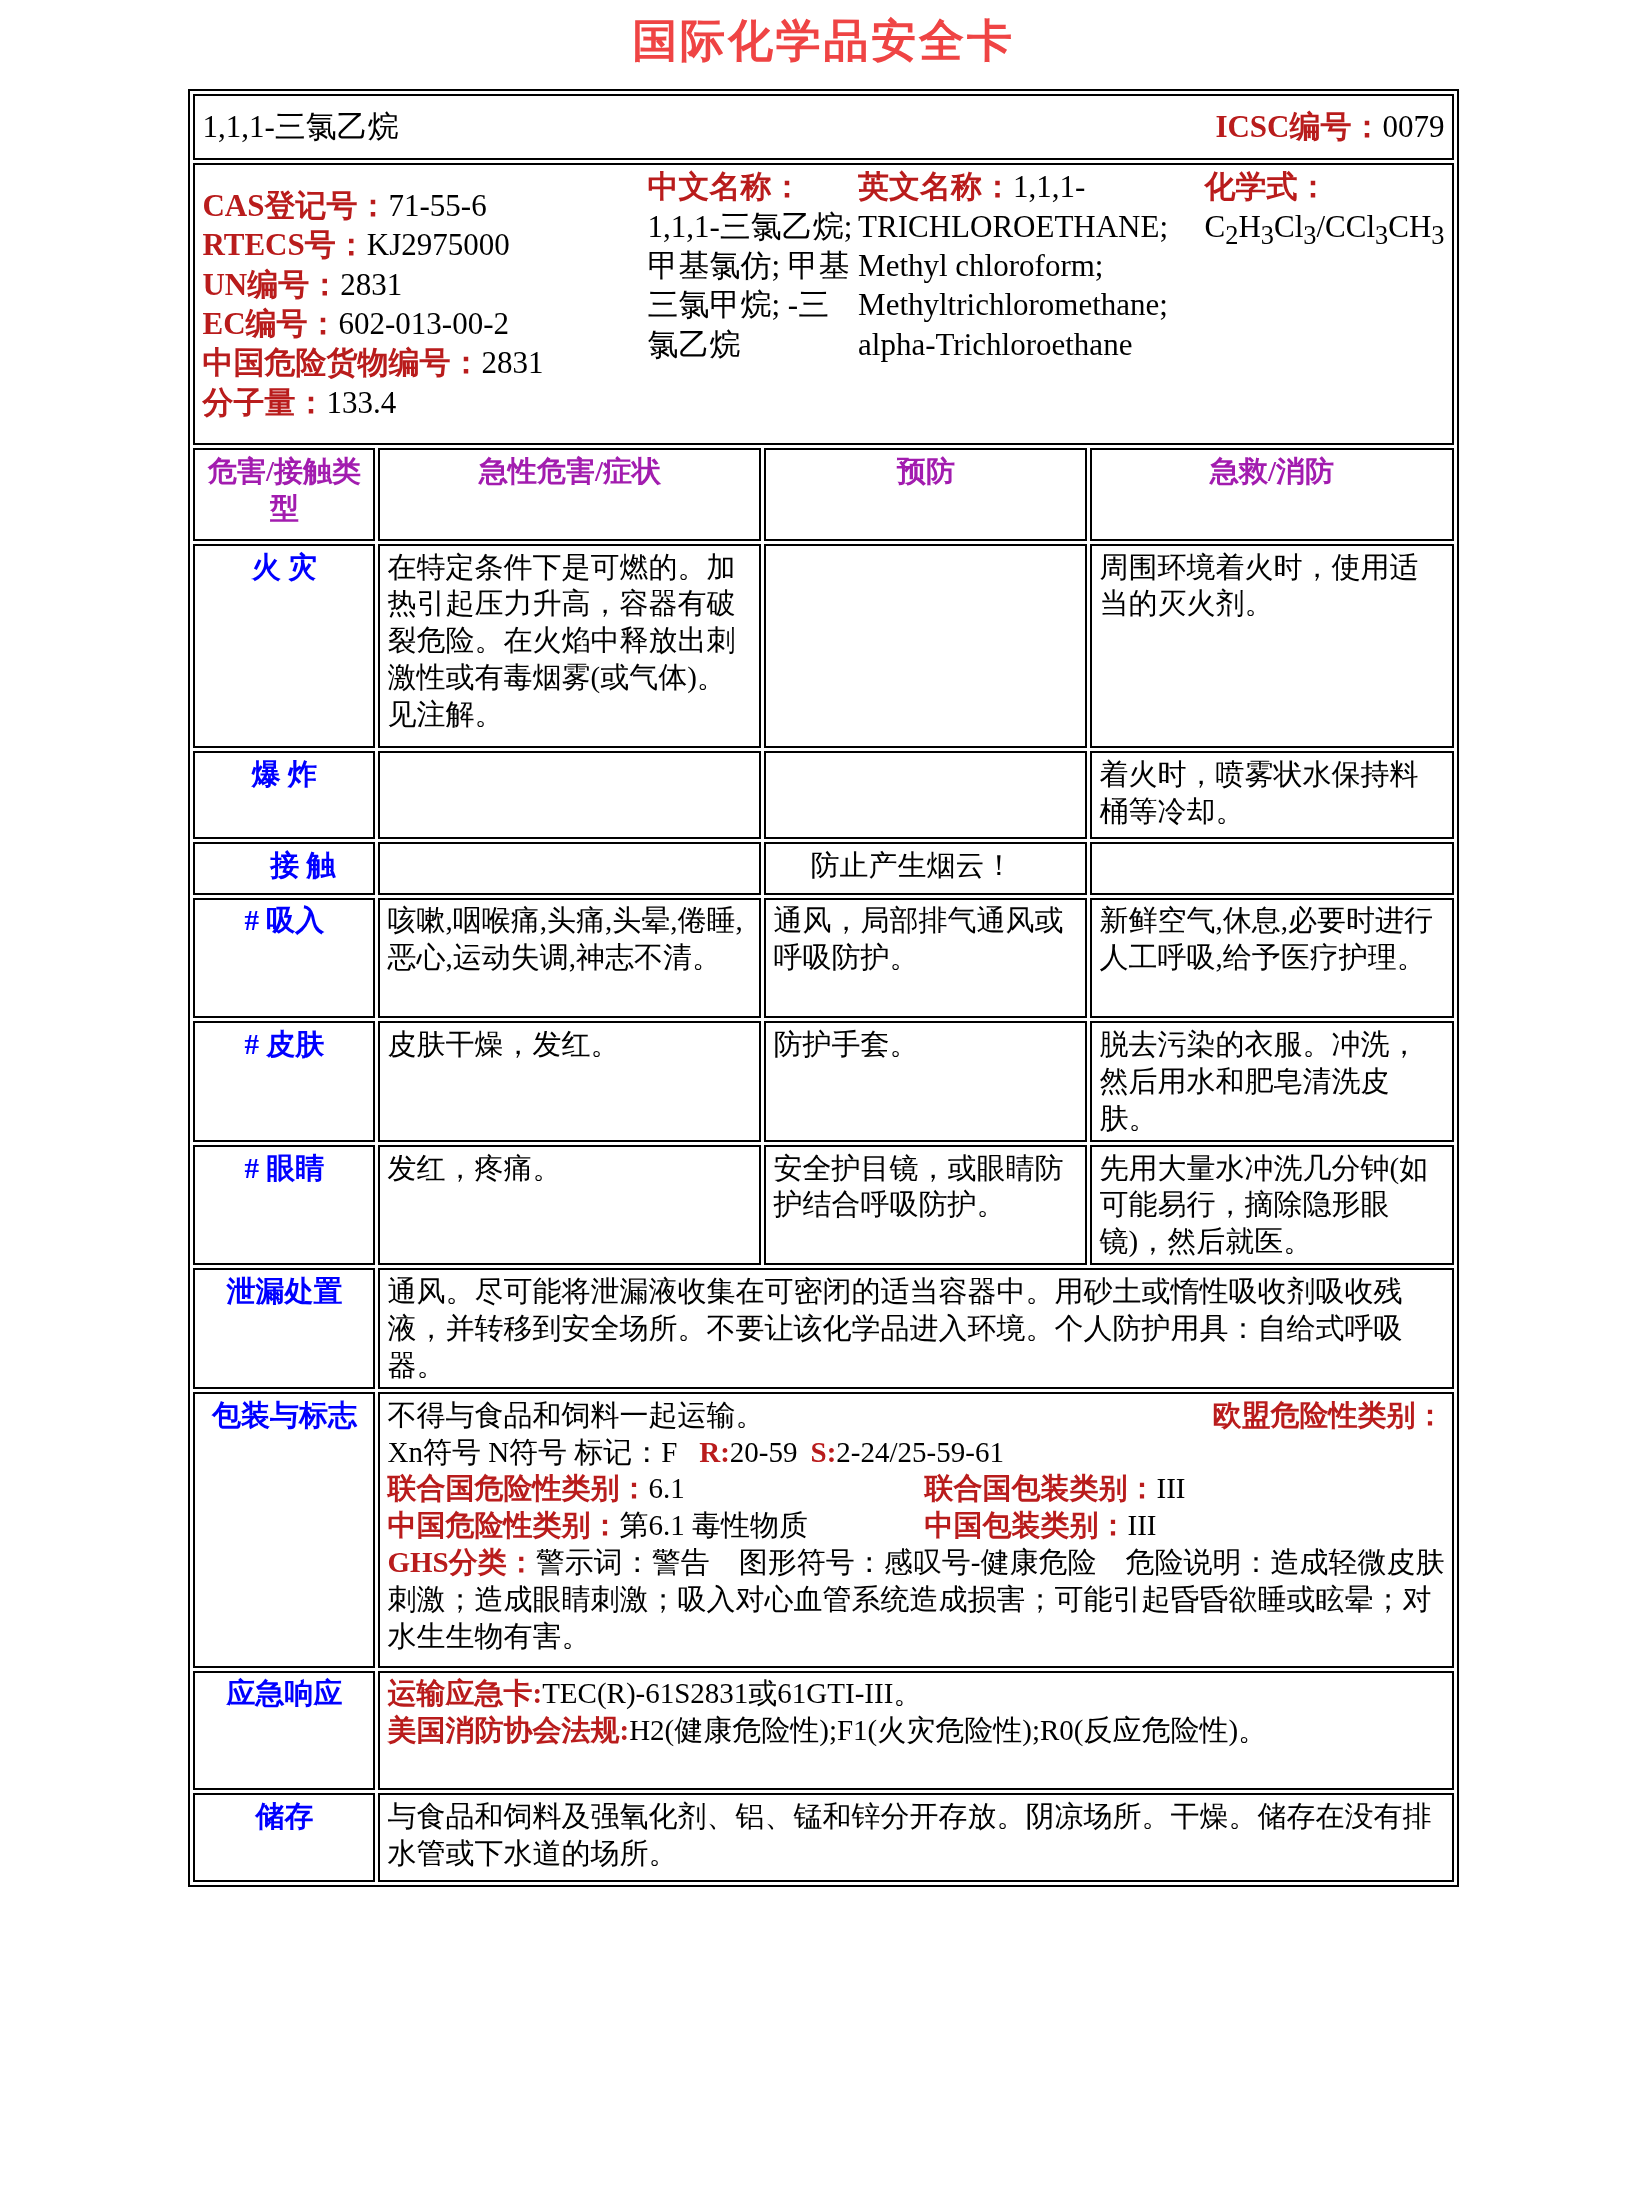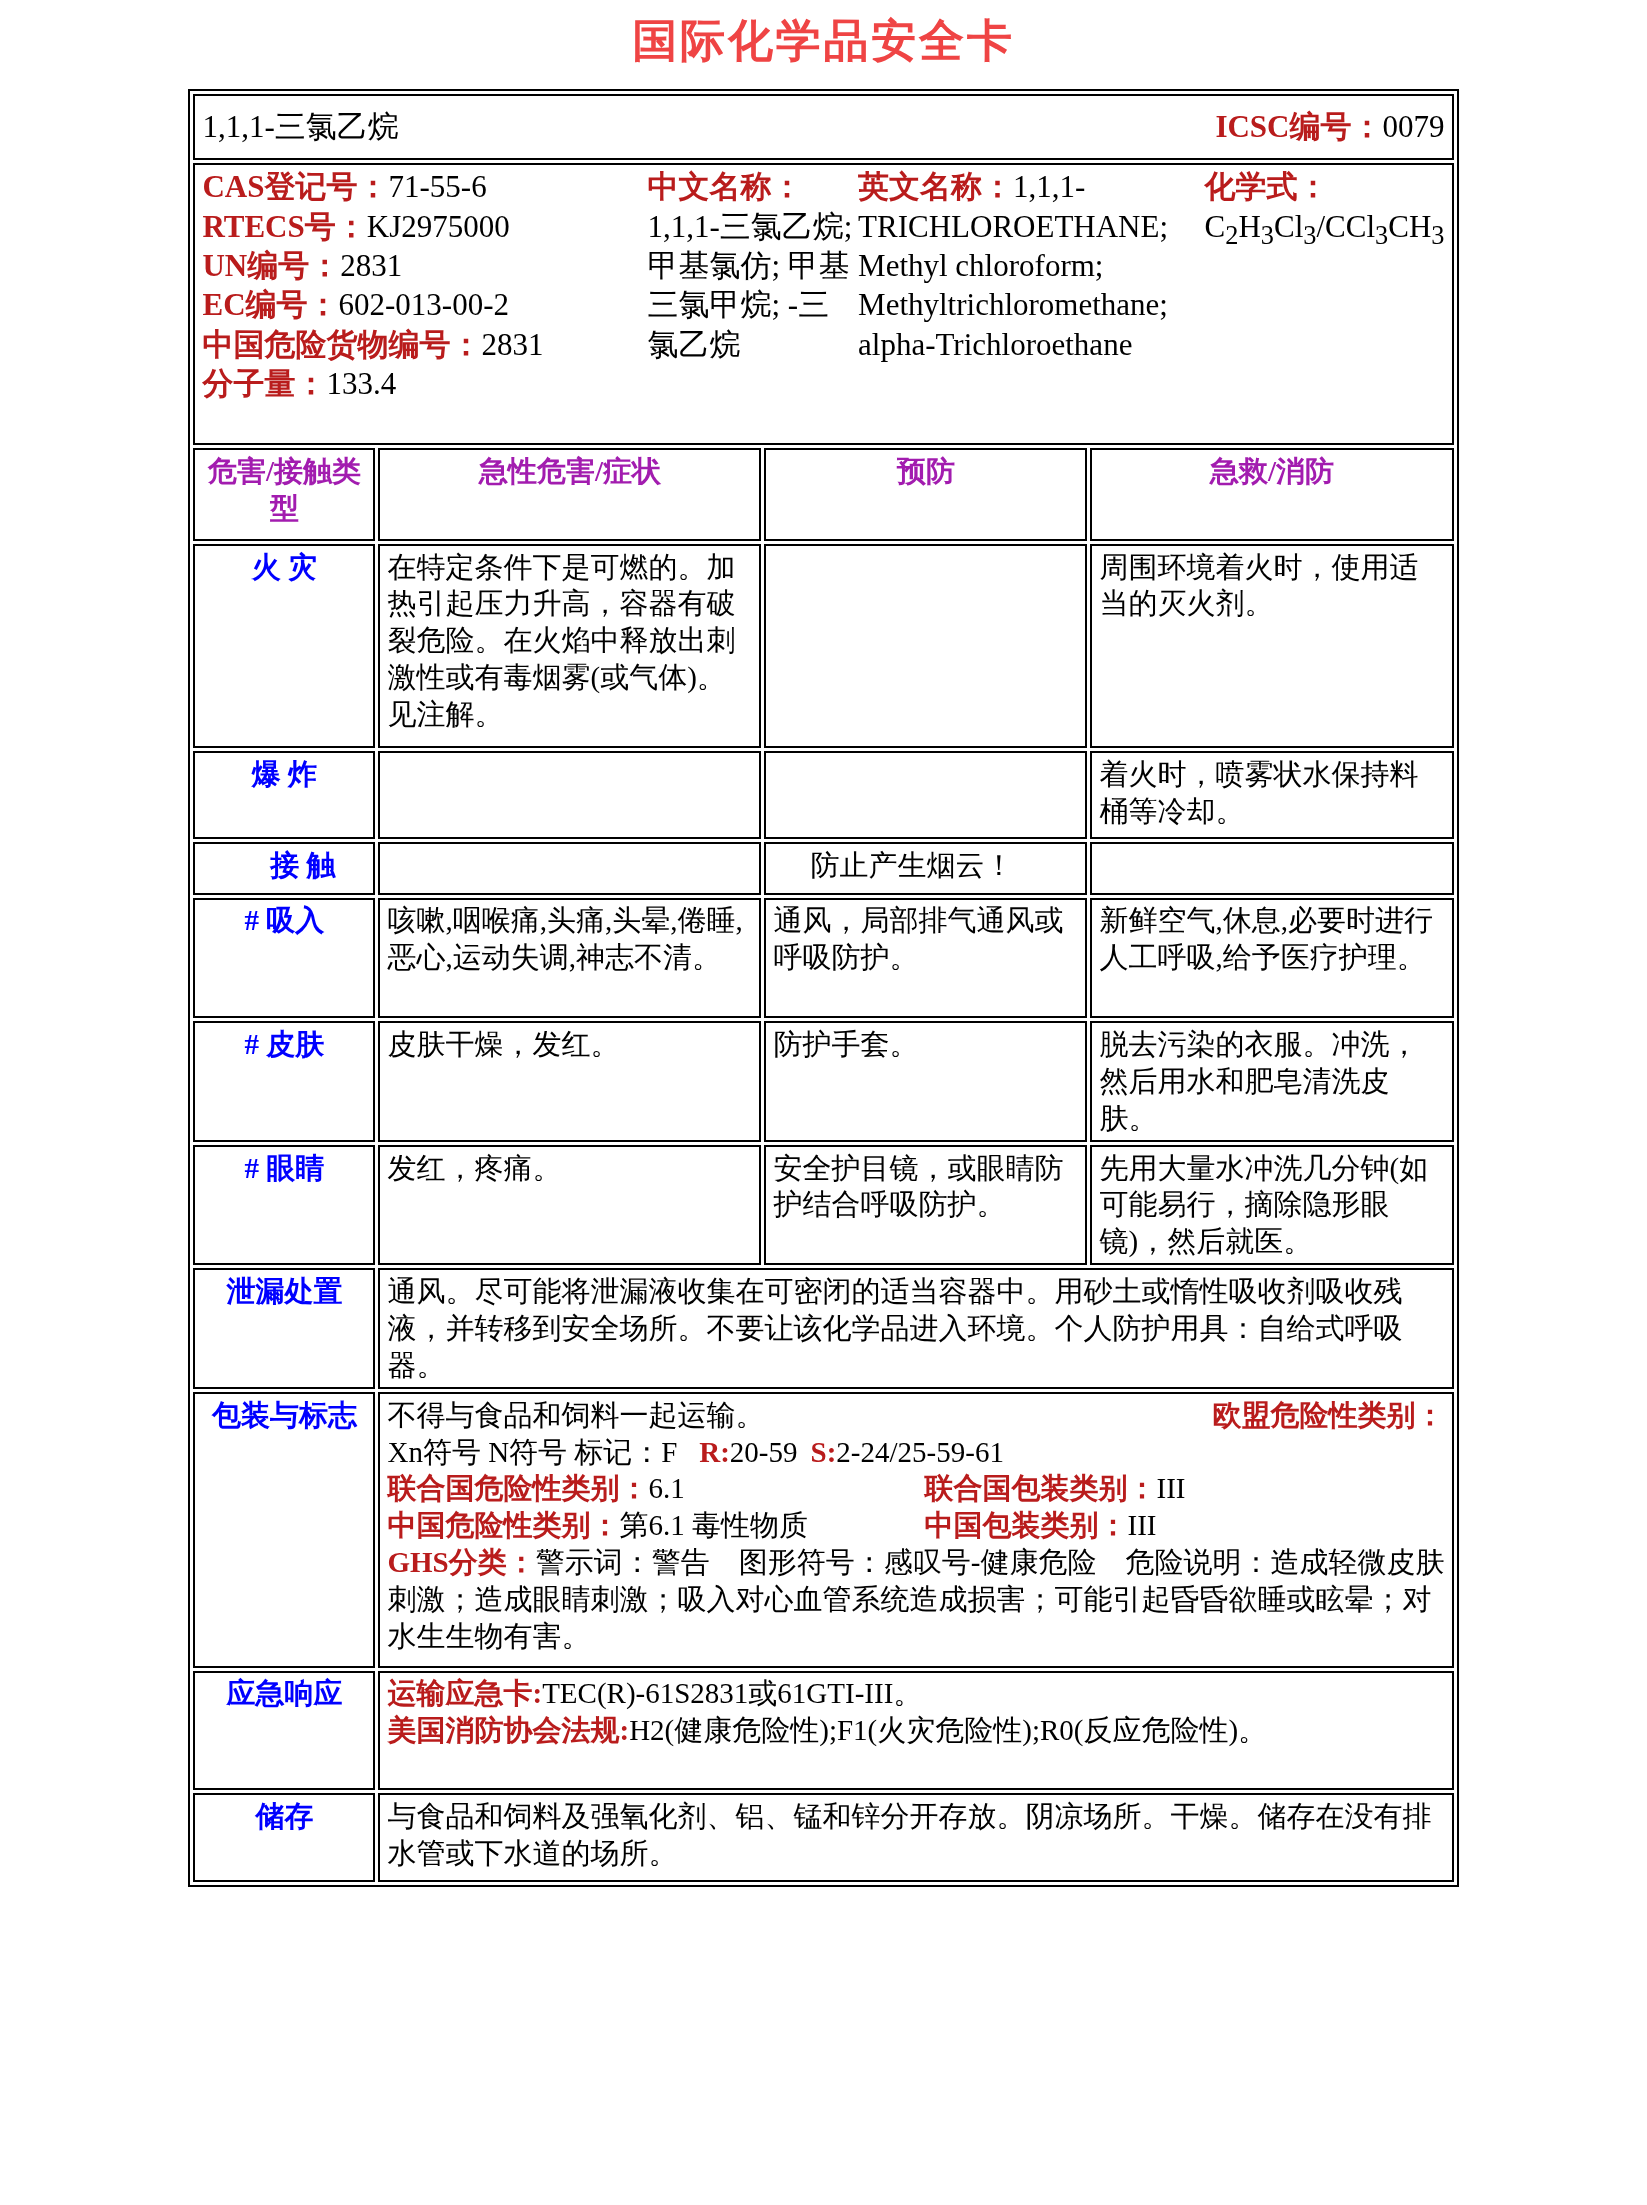--- a/index.html
+++ b/index.html
@@ -22,21 +22,21 @@
     overflow:hidden;
   }
   .blue{color:#b91c1c;}
   .bold{font-weight:bold;}
   
   td.name-cell{padding:4.2px 9.7px;}
   .name-flex{display:flex;justify-content:space-between;align-items:center;min-height:56px;font-size:31px;}
   
   td.id-cell{padding:7px 9.7px;}
   .id-flex{display:flex;min-height:273px;}
-  .id-left{width:445px;display:flex;flex-direction:column;justify-content:flex-start;font-size:31px;}
+  .id-left{width:445px;display:flex;flex-direction:column;justify-content:center;font-size:31px;}
   .id-right{flex:1;display:flex;flex-direction:row;justify-content:space-between;font-size:31px;}
   .id-line{white-space:nowrap;}
   sub{font-size:0.85em;line-height:0;}
   
   td.head-cell{
     text-align:center;vertical-align:middle;color:#a21caf;font-weight:bold;
     font-size:32px;line-height:1.3;height:83px;
   }
   td.type-cell{
     text-align:center;vertical-align:middle;color:#0000ff;font-weight:bold;

